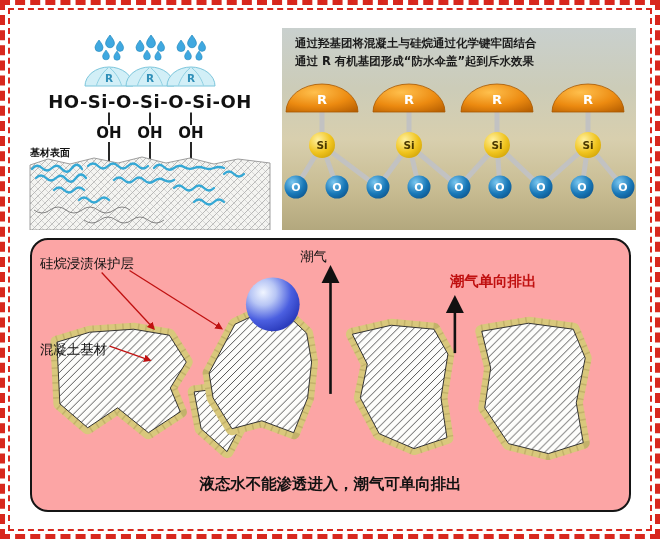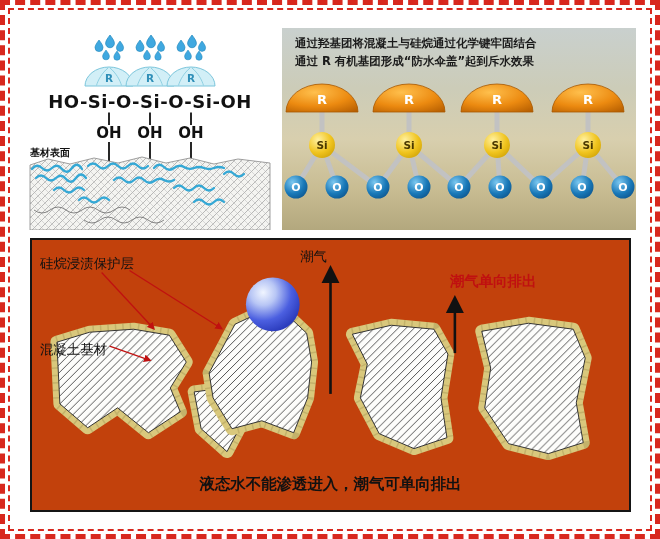--- a/index.html
+++ b/index.html
@@ -1,23 +1,23 @@
 <!DOCTYPE html>
 <html><head>
 <meta charset="utf-8">
 <style>
   html,body{margin:0;padding:0;background:#fff;}
   body{width:660px;height:539px;position:relative;font-family:"DejaVu Sans","Liberation Sans",sans-serif;}
   .page{position:relative;width:660px;height:539px;background:#fff;overflow:hidden;}
   .border-outer{position:absolute;inset:0;border:5px dashed #d8281e;pointer-events:none;}
   .border-inner{position:absolute;inset:8px;border:2px dashed #d8281e;pointer-events:none;}
-  .panel{position:absolute;}
+  .panel{position:absolute;border-radius:18px;}
   .panel-left{left:24px;top:28px;width:252px;height:202px;background:#fff;}
   .panel-right{left:282px;top:28px;width:354px;height:202px;}
-  .panel-bottom{left:30px;top:238px;width:601px;height:274px;border:2px solid #151515;box-sizing:border-box;background:#c2410c;}
+  .panel-bottom{left:30px;top:238px;width:601px;height:274px;border:2px solid #151515;box-sizing:border-box;background:#fca5a5;}
   svg{display:block;}
   svg text{font-family:"DejaVu Sans","Liberation Sans",sans-serif;}
 </style>
 </head>
 <body>
 
 <div class="page">
   <div class="border-outer"></div>
   <div class="border-inner"></div>
 

